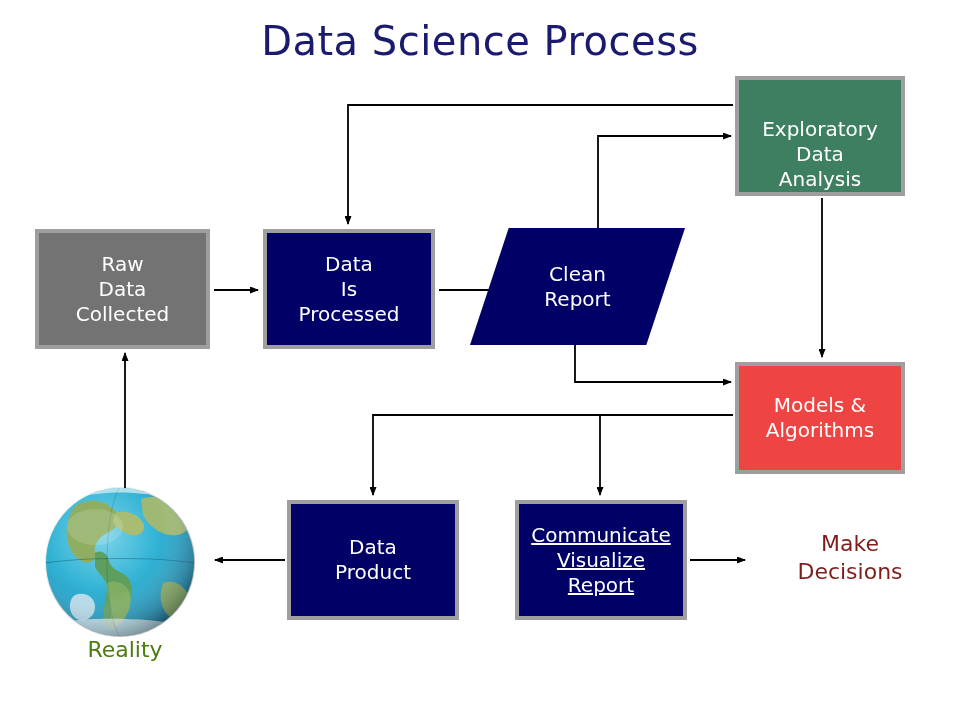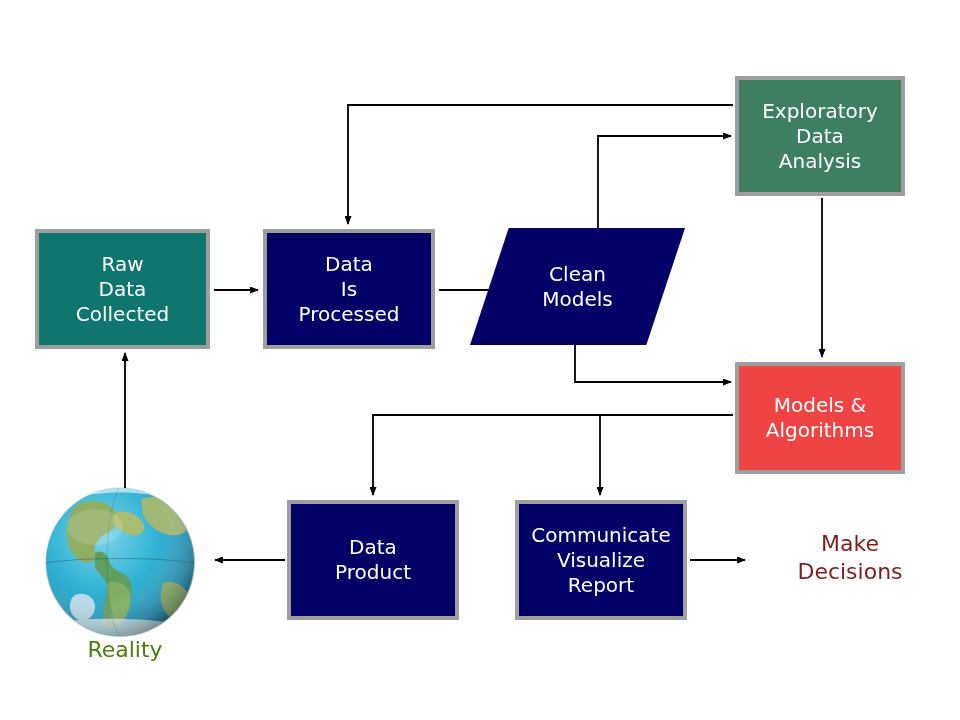--- a/index.html
+++ b/index.html
@@ -97,20 +97,21 @@
     width: 960px;
     height: 720px;
     z-index: 2;
   }
 </style>
 </head>
 <body>
 
 <div id="canvas" style="background: rgb(255, 255, 255);">
 
+  <div id="title" style="color: rgb(26, 26, 110);">Data Science Process</div>
 
   <svg class="wires" viewBox="0 0 960 720" xmlns="http://www.w3.org/2000/svg">
     <defs>
       <marker id="arrowhead" markerWidth="9" markerHeight="7" refX="8" refY="3.5" orient="auto" markerUnits="userSpaceOnUse">
         <polygon points="0 0, 9 3.5, 0 7" fill="#000000"></polygon>
       </marker>
     </defs>
     <g id="connector-group" fill="none" stroke="#000000" stroke-width="1.8">
         <path d="M 214 290 L 258 290" marker-end="url(#arrowhead)"></path>
         <path d="M 439 290 L 508 290" marker-end="url(#arrowhead)"></path>
@@ -120,39 +121,39 @@
         <path d="M 575 345 L 575 382 L 731 382" marker-end="url(#arrowhead)"></path>
         <path d="M 733 415 L 373 415 L 373 495" marker-end="url(#arrowhead)"></path>
         <path d="M 600 415 L 600 495" marker-end="url(#arrowhead)"></path>
         <path d="M 285 560 L 215 560" marker-end="url(#arrowhead)"></path>
         <path d="M 125 497 L 125 353" marker-end="url(#arrowhead)"></path>
         <path d="M 690 560 L 745 560" marker-end="url(#arrowhead)"></path>
       </g>
   </svg>
 
   <div id="node-layer">
-      <div class="node" style="left: 35px; top: 229px; width: 175px; height: 120px; background: #0f766e; border-color: rgb(158, 158, 158);"><span style="color: rgb(255, 255, 255);">Raw
+      <div class="node" style="left: 35px; top: 229px; width: 175px; height: 120px; background: #737373; border-color: rgb(158, 158, 158);"><span style="color: rgb(255, 255, 255);">Raw
 Data
 Collected</span></div>
       <div class="node" style="left: 263px; top: 229px; width: 172px; height: 120px; background: rgb(0, 0, 102); border-color: rgb(158, 158, 158);"><span style="color: rgb(255, 255, 255);">Data
 Is
 Processed</span></div>
       <div class="para-wrap" style="left: 470px; top: 228px; width: 215px; height: 117px;">
         <div class="para-shape" style="background: rgb(0, 0, 102);"></div>
         <div class="para-label" style="color: rgb(255, 255, 255);">Clean
-Models</div>
+Report</div>
       </div>
-      <div class="node green" style="left: 735px; top: 76px; width: 170px; height: 120px; background: rgb(62, 127, 98); border-color: rgb(158, 158, 158);"><span style="color: rgb(255, 255, 255);">Exploratory
+      <div class="node green" style="left: 735px; top: 76px; width: 170px; height: 120px; background: rgb(62, 127, 98); border-color: rgb(158, 158, 158); align-items: flex-end;"><span style="color: rgb(255, 255, 255);">Exploratory
 Data
 Analysis</span></div>
       <div class="node" style="left: 735px; top: 362px; width: 170px; height: 112px; background: #ef4444; border-color: rgb(158, 158, 158);"><span style="color: rgb(255, 255, 255);">Models &amp;
 Algorithms</span></div>
       <div class="node" style="left: 287px; top: 500px; width: 172px; height: 120px; background: rgb(0, 0, 102); border-color: rgb(158, 158, 158);"><span style="color: rgb(255, 255, 255);">Data
 Product</span></div>
-      <div class="node" style="left: 515px; top: 500px; width: 172px; height: 120px; background: rgb(0, 0, 102); border-color: rgb(158, 158, 158);"><span style="color: rgb(255, 255, 255);">Communicate
+      <div class="node" style="left: 515px; top: 500px; width: 172px; height: 120px; background: rgb(0, 0, 102); border-color: rgb(158, 158, 158); text-decoration: underline;"><span style="color: rgb(255, 255, 255);">Communicate
 Visualize
 Report</span></div>
     </div>
 
   <div id="globe" aria-label="Earth globe showing the Americas" style="left: 45px; top: 487px; width: 150px; height: 150px;">
     <svg width="100%" height="100%" viewBox="0 0 150 150" xmlns="http://www.w3.org/2000/svg">
       <defs>
         <radialGradient id="oceanGrad" cx="38%" cy="32%" r="78%">
           <stop offset="0%" stop-color="#7fd4e8"></stop>
           <stop offset="45%" stop-color="#35b5d6"></stop>

